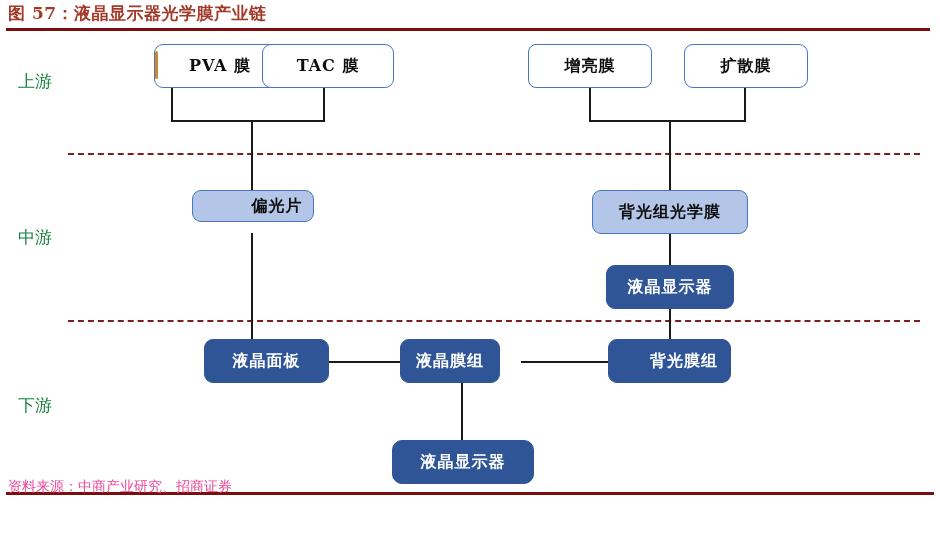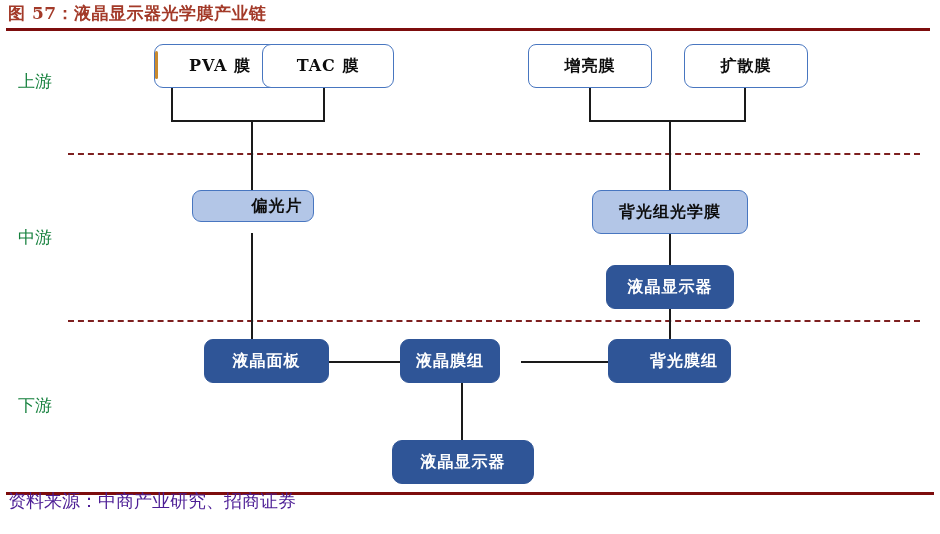--- a/index.html
+++ b/index.html
@@ -44,24 +44,24 @@
     position: absolute;
     left: 6px;
     top: 492px;
     width: 928px;
     height: 3px;
     background: #7d0d0d;
   }
   .footer-note {
     position: absolute;
     left: 8px;
-    top: 489px;
-    font-family: "DejaVu Serif", "Liberation Serif", serif;
-    font-size: 18px;
-    color: #4c1d95;
+    top: 478px;
+    font-family: "DejaVu Serif", "Liberation Serif", serif;
+    font-size: 14px;
+    color: #ec4899;
     white-space: nowrap;
   }
 
   
   .tier-label {
     position: absolute;
     font-family: "DejaVu Serif", "Liberation Serif", serif;
     font-size: 17px;
     color: #15803d;
     white-space: nowrap;

